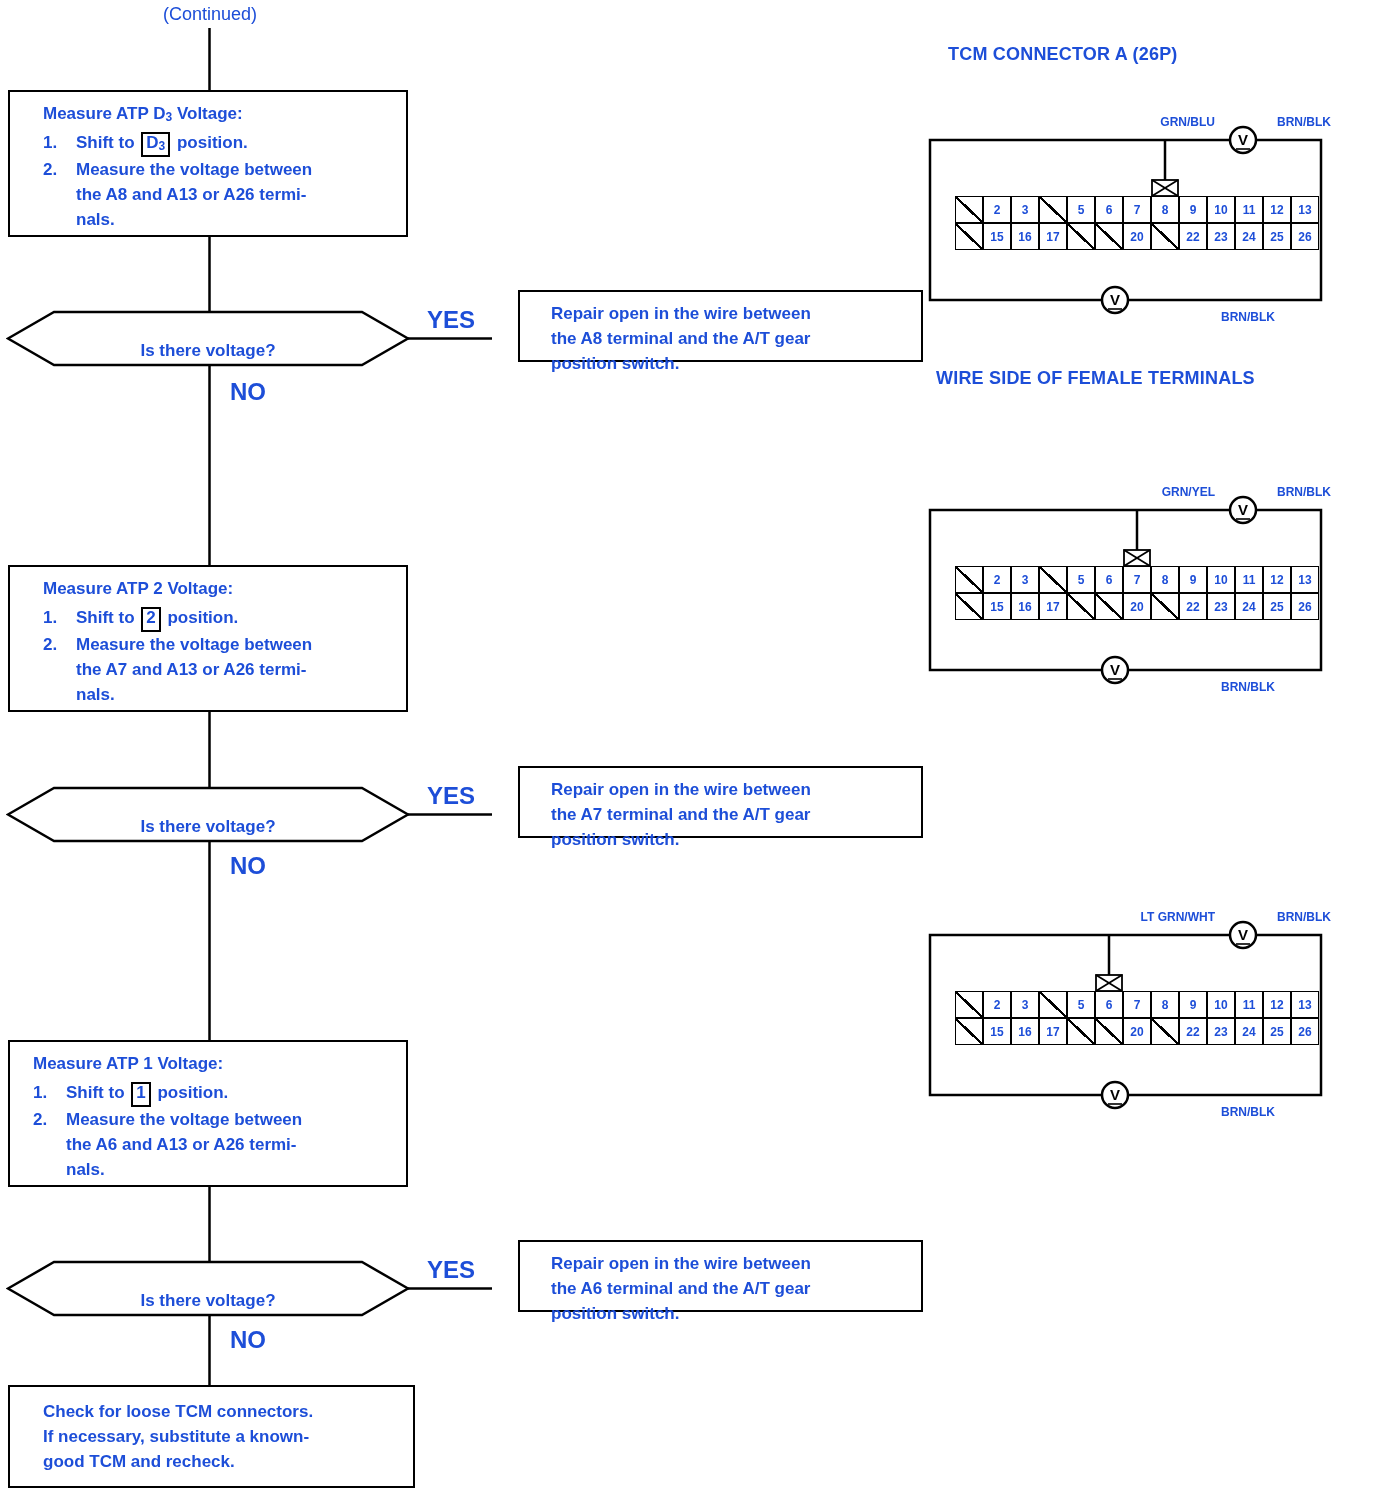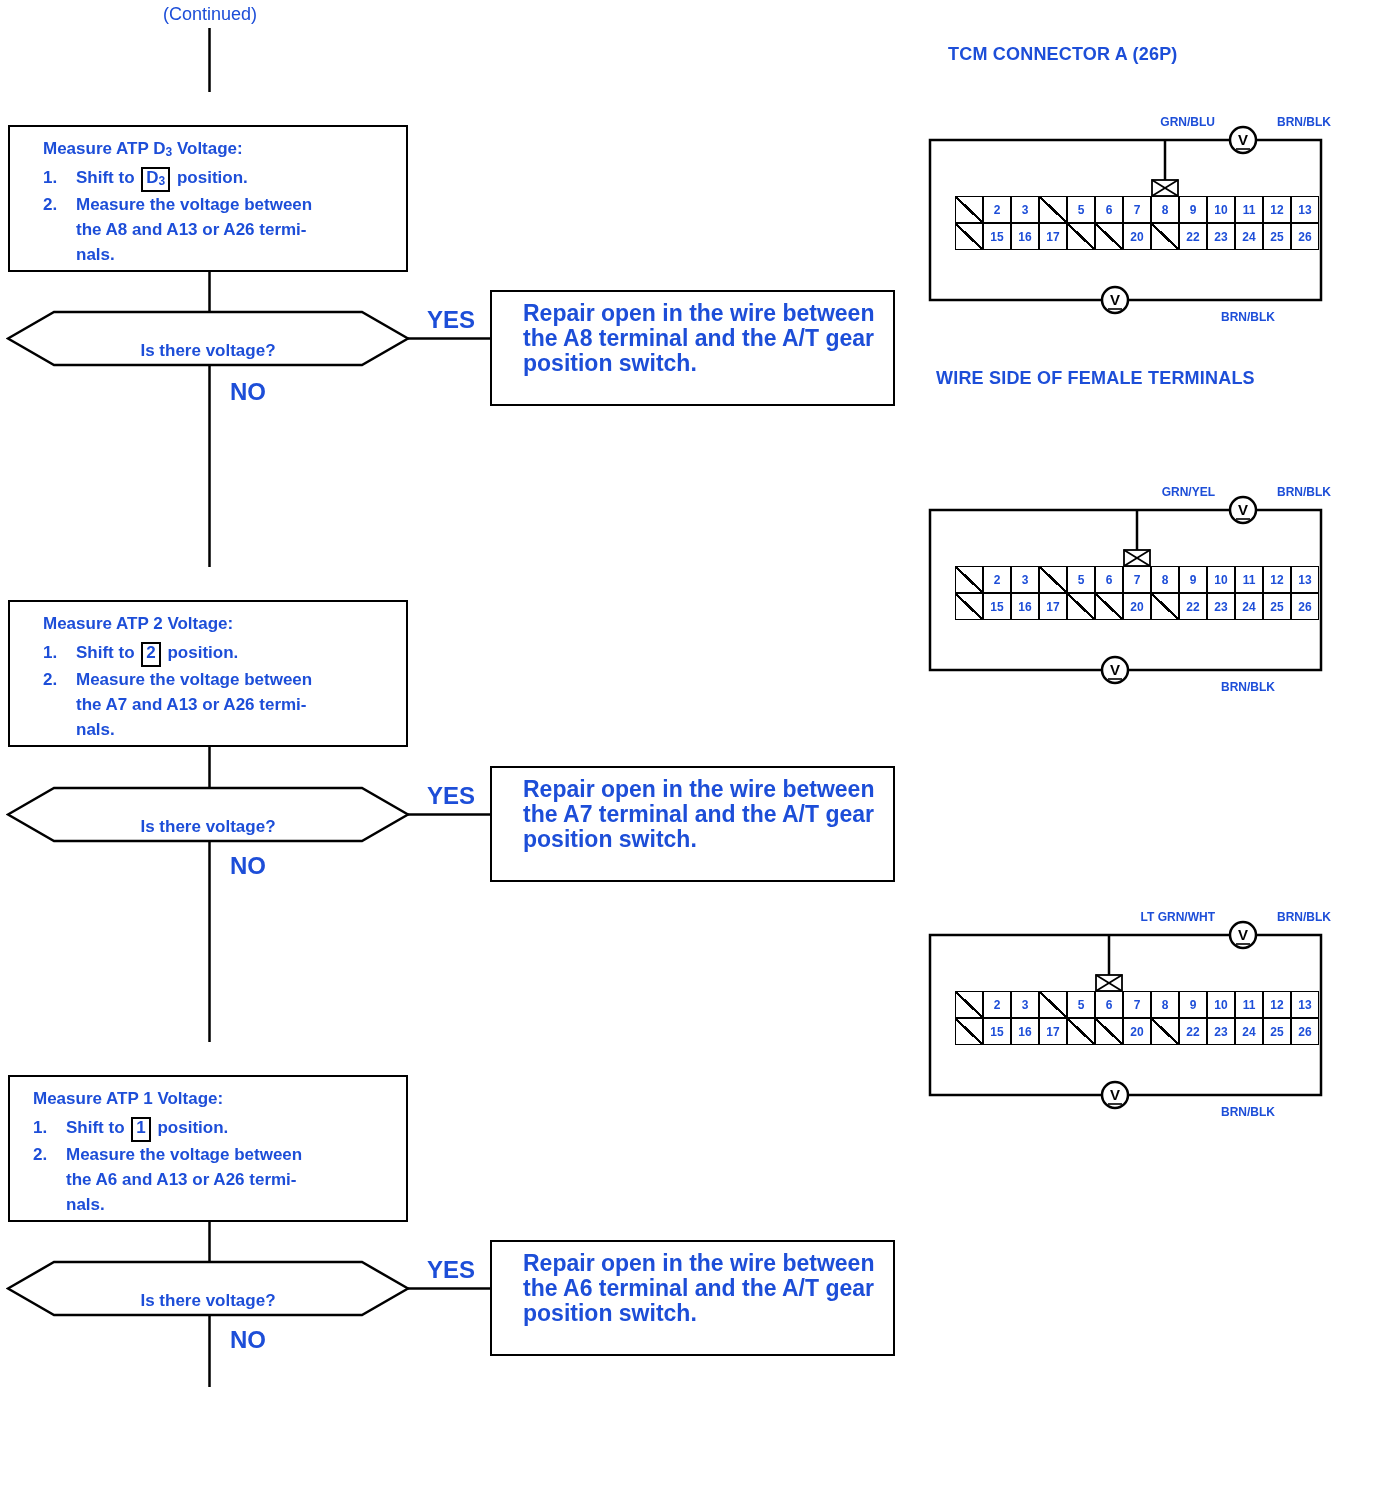--- a/index.html
+++ b/index.html
@@ -2,33 +2,33 @@
 <html><head>
 <meta charset="utf-8">
 <style>
   *{box-sizing:border-box;}
   html,body{margin:0;padding:0;background:#fff;}
   #canvas{position:relative;width:1376px;height:1496px;background:#fff;color:#1d4ed8;
           font-family:"Liberation Sans",sans-serif;overflow:hidden;}
   .abs{position:absolute;}
   .continued{font-size:18px;width:160px;text-align:center;}
   .pbox{border:2.5px solid #000;background:#fff;padding:9px 8px 8px 33px;
-        font-size:17px;font-weight:bold;line-height:25px;margin-top:35px;}
+        font-size:17px;font-weight:bold;line-height:25px;}
   .li{display:flex;}
   .li .num{width:33px;flex:none;}
   .li .txt{flex:1;}
   .preline{white-space:pre-line;}
   .keybox{display:inline-block;border:2px solid #000;line-height:17px;
           padding:0 3px;margin:0 2px;font-weight:bold;}
   .subsc{font-size:12px;vertical-align:-2px;}
   .hex-label{width:400px;height:53px;display:flex;align-items:center;
              justify-content:center;font-size:17px;font-weight:bold;margin-top:12px;}
   .branch-label{font-size:24px;font-weight:bold;}
-  .repair{width:405px;height:116px;border:2.5px solid #000;background:#fff;
-          padding:9px 8px 8px 31px;font-size:23px;font-weight:bold;line-height:25px;}
+  .repair{width:405px;height:72px;border:2.5px solid #000;background:#fff;
+          padding:9px 8px 8px 31px;font-size:17px;font-weight:bold;line-height:25px;margin-left:28px;}
   .conn-title{font-size:18px;font-weight:bold;letter-spacing:0.2px;}
   .wire-label{font-size:12px;font-weight:bold;white-space:nowrap;}
   .connector-diagram{width:446px;height:235px;}
   .pin-row{display:flex;}
   .pin-cell{width:28px;height:27px;border:1px solid #000;display:flex;
             align-items:center;justify-content:center;font-size:12px;
             font-weight:bold;background:#fff;flex:none;}
   .pin-cell.hatched{background-image:linear-gradient(to top right,
       transparent calc(50% - 1.2px), #000 calc(50% - 1.2px),
       #000 calc(50% + 1.2px), transparent calc(50% + 1.2px));}
@@ -128,20 +128,25 @@
   </svg>
   <div class="abs hex-label" style="left:8px;top:1262px;">Is there voltage?</div>
   <div class="abs branch-label" style="left:427px;top:1256px;">YES</div>
   <div class="abs branch-label" style="left:230px;top:1326px;">NO</div>
   <div class="repair abs" style="left:490px;top:1240px;">
     <div class="preline">Repair open in the wire between
 the A6 terminal and the A/T gear
 position switch.</div>
   </div>
 
+  <div class="pbox abs" style="left:8px;top:1385px;width:407px;height:103px;padding-top:12px;">
+    <div class="preline">Check for loose TCM connectors.
+If necessary, substitute a known-
+good TCM and recheck.</div>
+  </div>
 
   <div class="abs conn-title" style="left:948px;top:44px;">TCM CONNECTOR A (26P)</div>
 
   <div class="connector-diagram abs" style="left:925px;top:110px;">
     <svg width="446" height="235" viewBox="0 0 446 235">
       <g stroke="#000" stroke-width="2.5" fill="none">
         <rect x="5" y="30" width="391" height="160"></rect>
         <line class="test-wire" x1="240" y1="30" x2="240" y2="86"></line>
       </g>
       <g stroke="#000" stroke-width="1.8">

